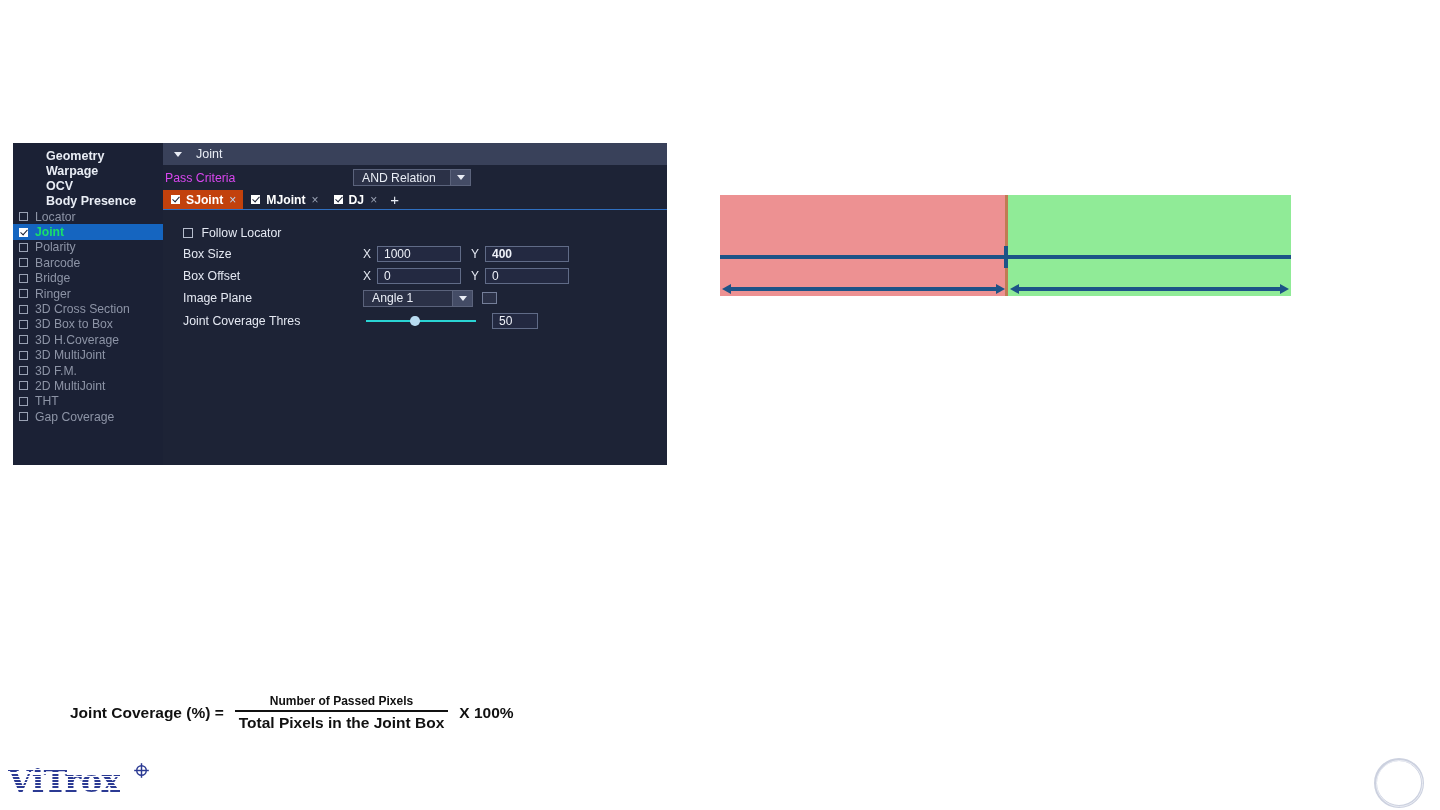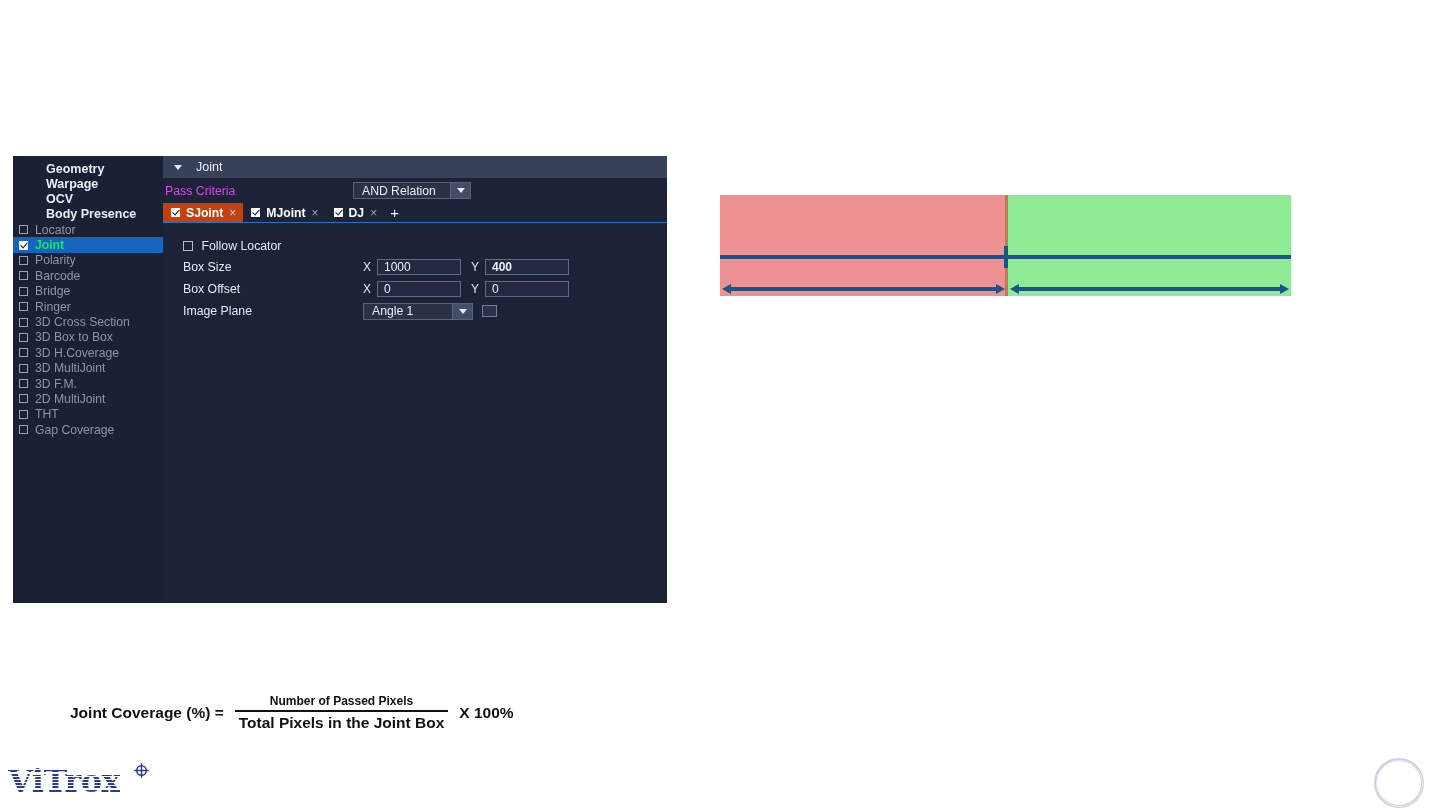--- a/index.html
+++ b/index.html
@@ -3,21 +3,21 @@
 <meta charset="utf-8">
 <style>
   html,body{margin:0;padding:0;}
   body{
     width:1440px;height:810px;background:#ffffff;position:relative;overflow:hidden;
     font-family:"Liberation Sans","DejaVu Sans",sans-serif;
   }
 
   
   #tool-window{
-    position:absolute;left:13px;top:156px;width:654px;height:447px;
+    position:absolute;left:13px;top:143px;width:654px;height:322px;
     background:#1d2336;display:flex;
   }
 
   
   #sidebar{
     width:150px;background:#1b2135;flex:0 0 150px;padding-top:6px;
     box-sizing:border-box;
   }
   .sb-head{
     color:#e9edf5;font-weight:bold;font-size:12.5px;line-height:15px;
@@ -321,20 +321,28 @@
         <span class="dd">
           <span class="dd-txt" style="width:89px;">Angle 1</span>
           <span class="dd-btn">
               <i></i>
             </span>
         </span>
         <span class="imgicon2"></span>
       </div>
 
 
+      <div class="frow" style="height:23px;">
+        <span class="fl">Joint Coverage Thres</span>
+        <span class="slider">
+          <span class="track"></span>
+          <span class="thumb" id="jct-thumb" style="left: 44.176px;"></span>
+        </span>
+        <span class="tbox" style="width:46px;margin-left:16px;">50</span>
+      </div>
 
 
     </div>
   </div>
 </div>
 
 <div id="diagram">
   <div class="half red"></div>
   <div class="half green"></div>
   <div class="divider"></div>

